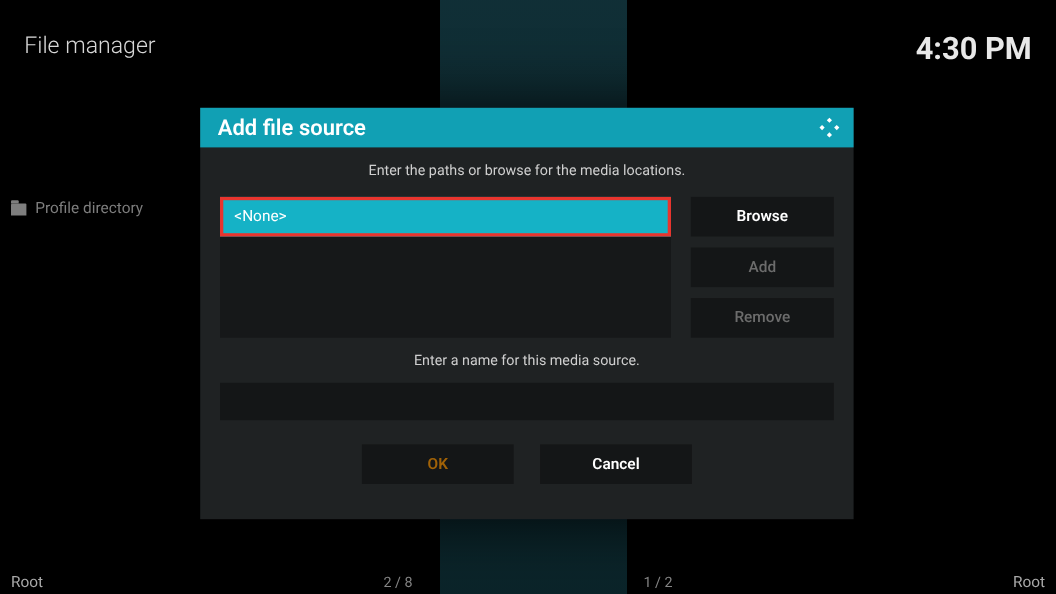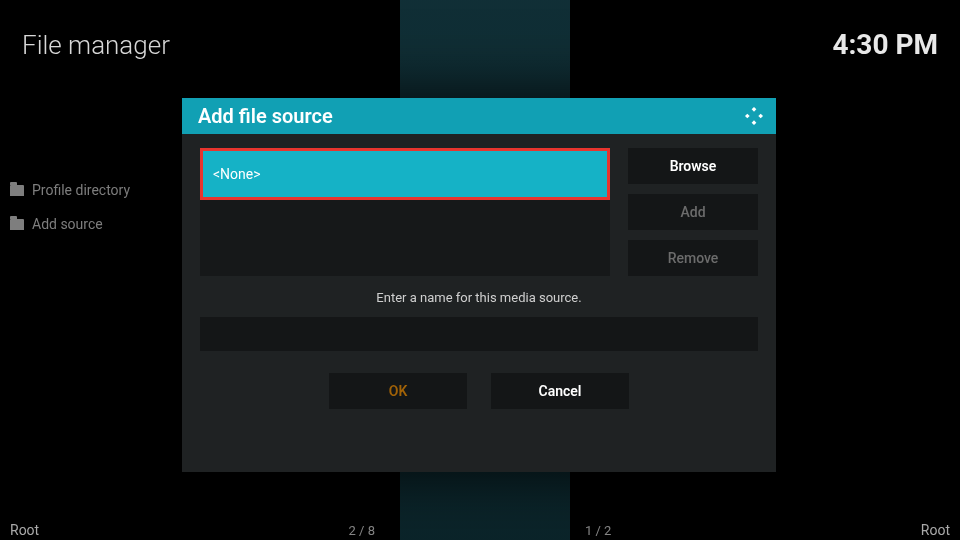--- a/index.html
+++ b/index.html
@@ -14,21 +14,21 @@
   .bg-stripe {
     position: absolute;
     top: 0; bottom: 0;
     left: 400px;
     width: 170px;
     background: linear-gradient(to bottom, rgba(18,52,60,0.9), rgba(12,40,46,0.9));
   }
   .page-title {
     position: absolute;
     top: 30px; left: 22px;
-    font-size: 26px;
+    font-size: 21px;
     font-weight: 300;
     color: #d8d8d8;
   }
   .time {
     position: absolute;
     top: 28px; right: 22px;
     font-size: 28px;
     font-weight: 700;
     color: #e8e8e8;
   }
@@ -128,21 +128,21 @@
     gap: 18px;
     height: 128px;
   }
   .paths-box {
     flex: 1;
     background: #161819;
     display: flex;
     flex-direction: column;
   }
   .path-selected {
-    height: 52px;
+    height: 36px;
     background: #15b2c6;
     border: 3px solid #e8352e;
     display: flex;
     align-items: center;
     padding-left: 10px;
     color: #fff;
     font-size: 14px;
   }
   .side-buttons {
     width: 130px;
@@ -192,24 +192,20 @@
 
 <div class="bg-stripe"></div>
 
 <div class="page-title">File manager</div>
 <div class="time">4:30 PM</div>
 
 <div class="side-list">
   <div class="side-item">
     <span class="folder-icon"></span>
     <span>Profile directory</span>
-  </div>
-  <div class="side-item">
-    <span class="folder-icon"></span>
-    <span>Add source</span>
   </div>
 </div>
 
 <div class="bottom-bar">
   <span>Root</span>
   <div class="bottom-mid">
     <span>2 / 8</span>
     <span>1 / 2</span>
   </div>
   <span>Root</span>
@@ -224,20 +220,21 @@
             <rect x="10" y="2" width="4" height="4" transform="rotate(45 12 4)"></rect>
             <rect x="2" y="10" width="4" height="4" transform="rotate(45 4 12)"></rect>
             <rect x="18" y="10" width="4" height="4" transform="rotate(45 20 12)"></rect>
             <rect x="10" y="18" width="4" height="4" transform="rotate(45 12 20)"></rect>
           </g>
         </svg>
     </span>
   </div>
 
   <div class="modal-body">
+    <div class="instruction">Enter the paths or browse for the media locations.</div>
 
     <div class="paths-row">
       <div class="paths-box">
         <div class="path-selected">&lt;None&gt;</div>
       </div>
       <div class="side-buttons">
         <div class="sbtn">Browse</div>
         <div class="sbtn disabled">Add</div>
         <div class="sbtn disabled">Remove</div>
       </div>

